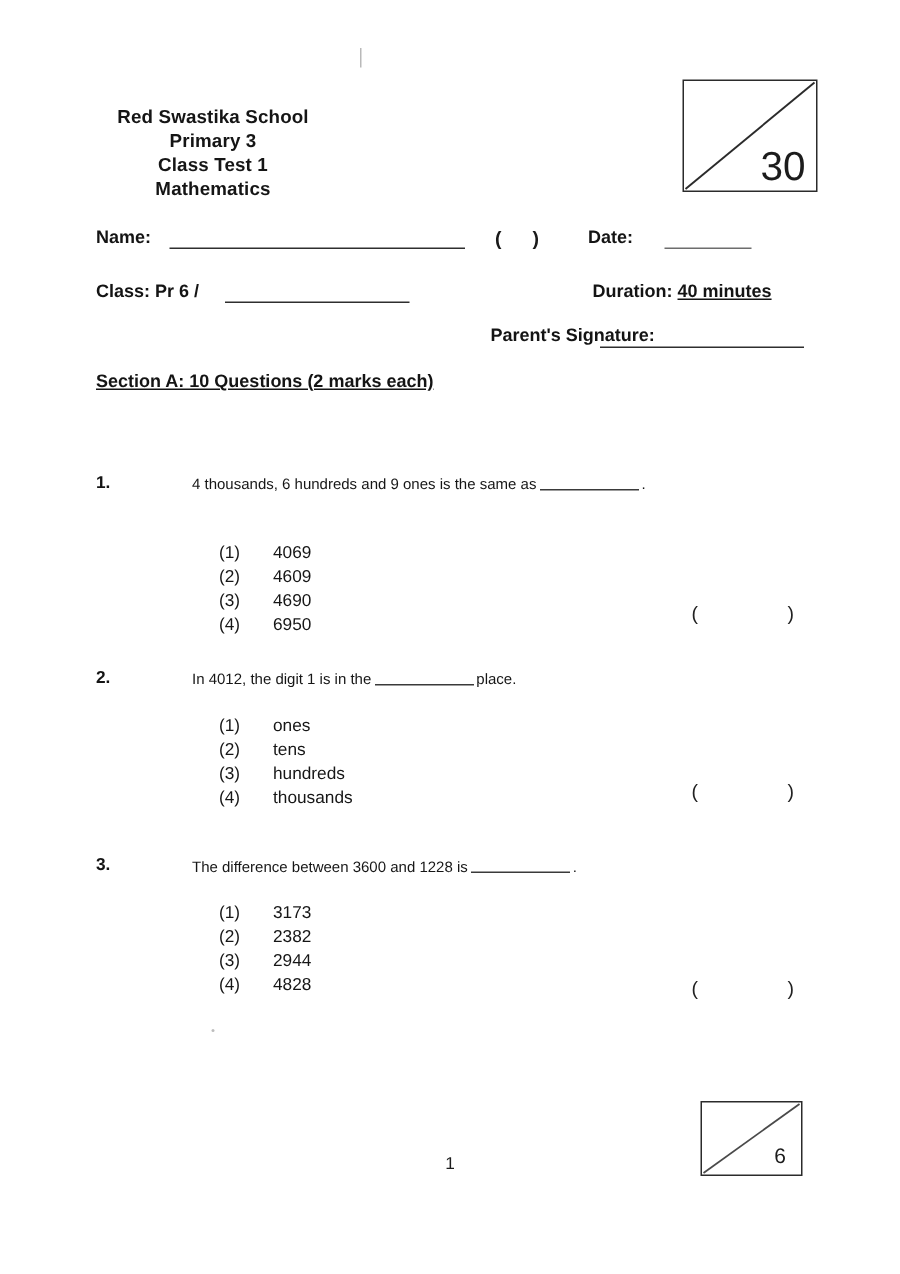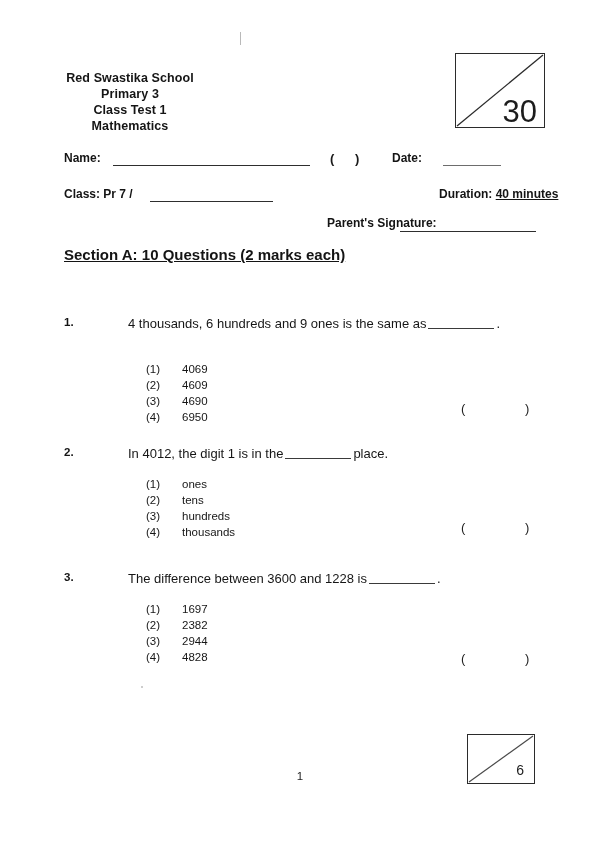--- a/index.html
+++ b/index.html
@@ -16,21 +16,21 @@
     position: relative;
     width: 600px;
     height: 849px;
     background: #ffffff;
     overflow: hidden;
   }
 
   
   .abs { position: absolute; }
   .uline { text-decoration: underline; }
-  .nowrap { white-space: nowrap; margin-left: 44px; }
+  .nowrap { white-space: nowrap; }
 
   
   #scan-tick {
     left: 240px; top: 32px;
     width: 1px; height: 13px;
     background: #b9b9b9;
   }
   #scan-speck {
     left: 141px; top: 686px;
     width: 2px; height: 2px;
@@ -55,40 +55,40 @@
     bottom: 1px;
     font-family: "Liberation Sans", sans-serif;
     color: #1c1c1c;
   }
 
   #marks-box-total {
     left: 455px; top: 53px;
     width: 88px; height: 73px;
   }
   #marks-box-total .marks-value {
-    font-size: 31px;
+    font-size: 27px;
     line-height: 23px;
     bottom: 4px;
     right: 7px;
   }
 
   #marks-box-page {
     left: 467px; top: 734px;
     width: 66px; height: 48px;
   }
   #marks-box-page .marks-value {
     font-size: 14px;
     line-height: 14px;
     bottom: 6px;
     right: 10px;
   }
 
   
   #exam-header {
-    left: 0; top: 70px;
+    left: 12px; top: 70px;
     width: 552px;
     text-align: center;
   }
   #exam-header .hdr-line {
     font-size: 12.5px;
     font-weight: bold;
     line-height: 16px;
     letter-spacing: 0.1px;
     color: #151515;
   }
@@ -127,41 +127,41 @@
 
   #lbl-parent    { left: 283px; top: 216px; padding-left: 44px; }
   #rule-parent   { left: 400px; top: 231px; width: 136px; }
 
   
   #section-heading {
     left: 64px; top: 247px;
     width: 480px;
   }
   #section-heading .sec-line {
-    font-size: 15px;
+    font-size: 12px;
     font-weight: bold;
     line-height: 15px;
     text-decoration: underline;
     color: #141414;
     white-space: nowrap;
   }
 
   
   .question-block { left: 0; width: 600px; }
   .q-number {
     position: absolute;
     left: 64px;
     font-size: 11.5px;
     font-weight: bold;
     color: #141414;
   }
   .q-stem {
     position: absolute;
     left: 128px;
-    font-size: 13px;
+    font-size: 10px;
     color: #161616;
     line-height: 15px;
     white-space: nowrap;
   }
   .q-stem .blank {
     display: inline-block;
     width: 66px;
     border-bottom: 1.3px solid #3a3a3a;
     margin: 0 2px -1px 2px;
     height: 10px;
@@ -219,21 +219,21 @@
     </div>
   </div>
 
   <div class="abs field-label" id="lbl-name">Name:</div>
   <div class="rule" id="rule-name"></div>
   <div class="abs" id="paren-open-hdr">(</div>
   <div class="abs" id="paren-close-hdr">)</div>
   <div class="abs field-label" id="lbl-date">Date:</div>
   <div class="rule faint" id="rule-date"></div>
 
-  <div class="abs field-label" id="lbl-class">Class: Pr 7 /</div>
+  <div class="abs field-label" id="lbl-class">Class: Pr 6 /</div>
   <div class="rule" id="rule-class"></div>
 
   <div class="abs field-label nowrap" id="lbl-duration">
     <span>Duration:</span>
     <span class="uline">40 minutes</span>
   </div>
 
   <div class="abs field-label" id="lbl-parent">Parent's Signature:</div>
   <div class="rule" id="rule-parent"></div>
 
@@ -300,21 +300,21 @@
   </div>
 
   <div class="abs question-block" style="top:0">
     <div class="q-number" style="top:571px">3.</div>
     <div class="q-stem" style="top:571px">
       <span>The difference between 3600 and 1228 is</span><span class="blank"></span><span>.</span>
     </div>
     <div class="options" style="top:601px">
       <div class="option-row">
         <span class="opt-key">(1)</span>
-        <span class="opt-text">1697</span>
+        <span class="opt-text">3173</span>
       </div>
       <div class="option-row">
         <span class="opt-key">(2)</span>
         <span class="opt-text">2382</span>
       </div>
       <div class="option-row">
         <span class="opt-key">(3)</span>
         <span class="opt-text">2944</span>
       </div>
       <div class="option-row">

